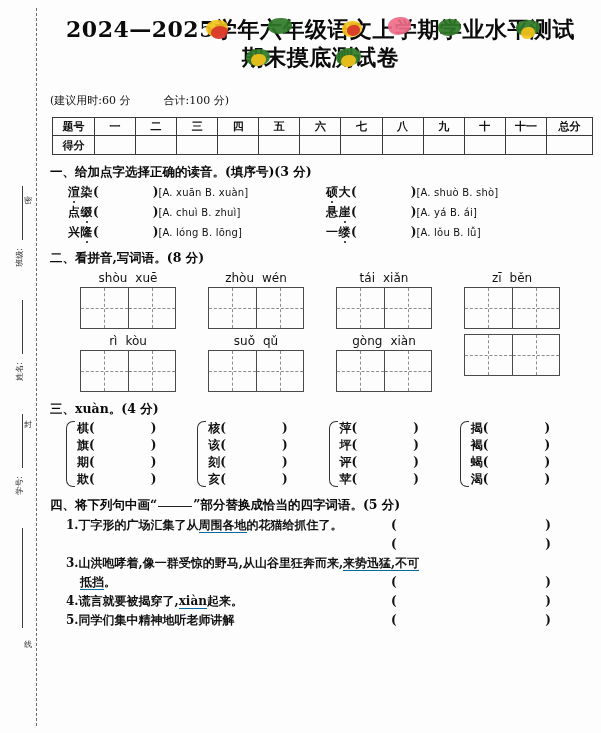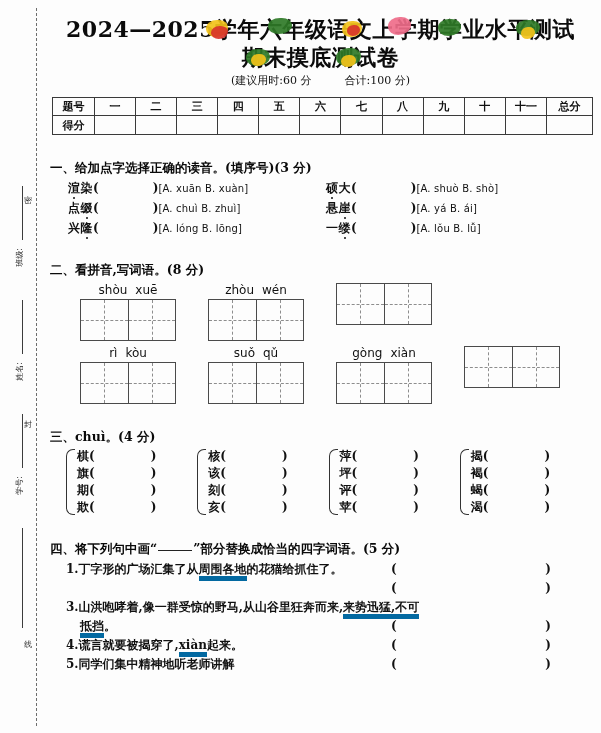--- a/index.html
+++ b/index.html
@@ -91,22 +91,22 @@
 
   
   .blob {
     position: absolute;
     border-radius: 50% 42% 55% 45%;
     pointer-events: none;
     opacity: 0.92;
   }
 
   .exam-meta {
-    margin-top: 3px;
-    text-align: center;
+    margin-top: 23px;
+    text-align: left;
     font-size: 11px;
     font-family: "DejaVu Serif", "Liberation Serif", serif;
     color: #111;
   }
   .exam-meta .gap { display: inline-block; width: 26px; }
 
   
   table.score-table {
     margin: 9px 0 0 2px;
     border-collapse: collapse;
@@ -122,21 +122,21 @@
     font-family: "DejaVu Serif", "Liberation Serif", serif;
     font-weight: bold;
     color: #111;
     padding: 0;
   }
   table.score-table td.lbl { width: 42px; }
   table.score-table td.total { width: 46px; }
   table.score-table tr.blank td { height: 19px; }
 
   
-  .section { margin-top: 25px; }
+  .section { margin-top: 9px; }
   .sec-head {
     font-family: "DejaVu Serif", "Liberation Serif", serif;
     font-weight: bold;
     font-size: 12.5px;
     line-height: 16px;
     color: #0a0a0a;
     white-space: nowrap;
   }
   .sec-head .pts { font-weight: bold; }
   .blankline {
@@ -247,21 +247,21 @@
   .q4-item {
     position: relative;
     font-family: "DejaVu Serif", "Liberation Serif", serif;
     font-weight: bold;
     font-size: 12px;
     line-height: 19px;
     color: #111;
     padding-right: 80px;
   }
   .q4-num { display: inline-block; }
-  .u { border-bottom: 5px solid #0369a1; }
+  .u { border-bottom: 1px solid #0369a1; }
   .q4-ans {
     position: absolute;
     right: 6px;
     font-weight: bold;
     font-size: 12px;
     letter-spacing: 34px;
   }
   .q4-ans-below {
     text-align: right;
     padding-right: 6px;
@@ -436,20 +436,34 @@
           <div class="q2-py">
             <span>zhòu</span>
             <span>wén</span>
           </div>
           <div class="tianzige">
               <div class="tz-box"></div>
               <div class="tz-box"></div>
             </div>
         </div>
         <div class="q2-cell">
+          <div class="q2-py">
+            <span>tái</span>
+            <span>xiǎn</span>
+          </div>
+          <div class="tianzige">
+              <div class="tz-box"></div>
+              <div class="tz-box"></div>
+            </div>
+        </div>
+        <div class="q2-cell">
+          <div class="q2-py">
+            <span>zī</span>
+            <span>běn</span>
+          </div>
           <div class="tianzige">
               <div class="tz-box"></div>
               <div class="tz-box"></div>
             </div>
         </div>
       </div>
 
       <div class="q2-row">
         <div class="q2-cell">
           <div class="q2-py">
@@ -485,21 +499,21 @@
           <div class="tianzige">
               <div class="tz-box"></div>
               <div class="tz-box"></div>
             </div>
         </div>
       </div>
     </div>
 
     <div class="section">
       <div class="sec-head">
-        <span>三、chuì。</span><span class="pts">(4 分)</span>
+        <span>三、xuàn。</span><span class="pts">(4 分)</span>
       </div>
       <div class="q3-wrap">
 
         <div class="q3-group">
           <div class="q3-brace"></div>
           <div class="q3-items">
             <div class="q3-item"><span>棋</span><span class="par">(</span><span class="gapp"></span><span class="par">)</span></div>
             <div class="q3-item"><span>旗</span><span class="par">(</span><span class="gapp"></span><span class="par">)</span></div>
             <div class="q3-item"><span>期</span><span class="par">(</span><span class="gapp"></span><span class="par">)</span></div>
             <div class="q3-item"><span>欺</span><span class="par">(</span><span class="gapp"></span><span class="par">)</span></div>

